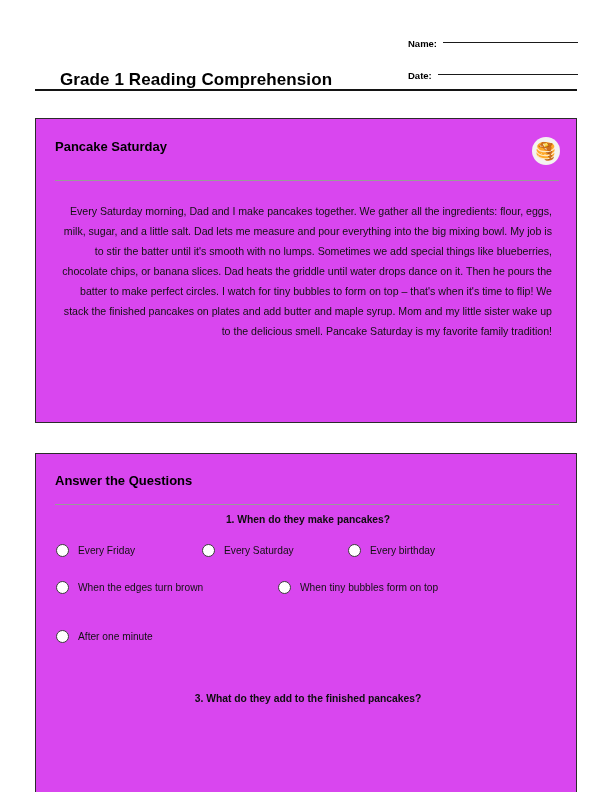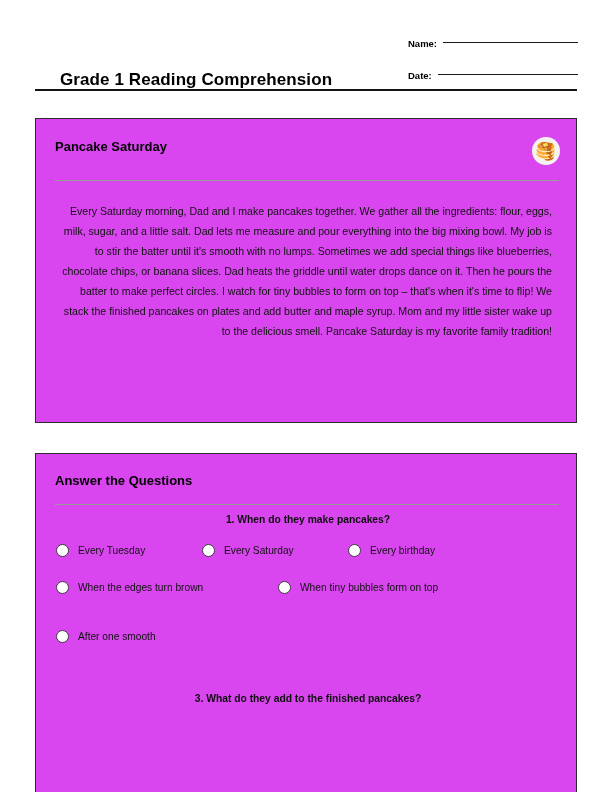--- a/index.html
+++ b/index.html
@@ -210,21 +210,21 @@
   <div class="card-title">Answer the Questions</div>
   <div class="card-divider"></div>
 
   <div class="questions">
 
     <div class="question-block q1">
       <div class="question-text">1. When do they make pancakes?</div>
       <div class="options">
         <div class="option">
           <span class="radio"></span>
-          <span class="option-label">Every Tuesday</span>
+          <span class="option-label">Every Friday</span>
         </div>
         <div class="option">
           <span class="radio"></span>
           <span class="option-label">Every Saturday</span>
         </div>
         <div class="option">
           <span class="radio"></span>
           <span class="option-label">Every birthday</span>
         </div>
       </div>
@@ -235,21 +235,21 @@
         <div class="option">
           <span class="radio"></span>
           <span class="option-label">When the edges turn brown</span>
         </div>
         <div class="option">
           <span class="radio"></span>
           <span class="option-label">When tiny bubbles form on top</span>
         </div>
         <div class="option">
           <span class="radio"></span>
-          <span class="option-label">After one smooth</span>
+          <span class="option-label">After one minute</span>
         </div>
       </div>
     </div>
 
     <div class="question-block q3">
       <div class="question-text">3. What do they add to the finished pancakes?</div>
     </div>
 
   </div>
 </div>

